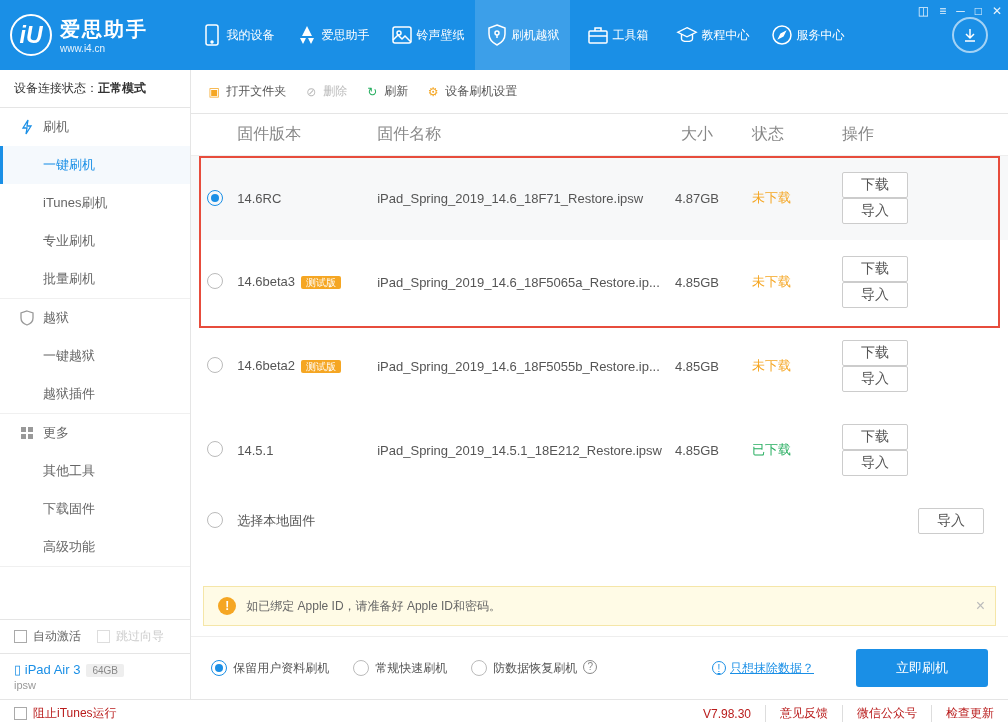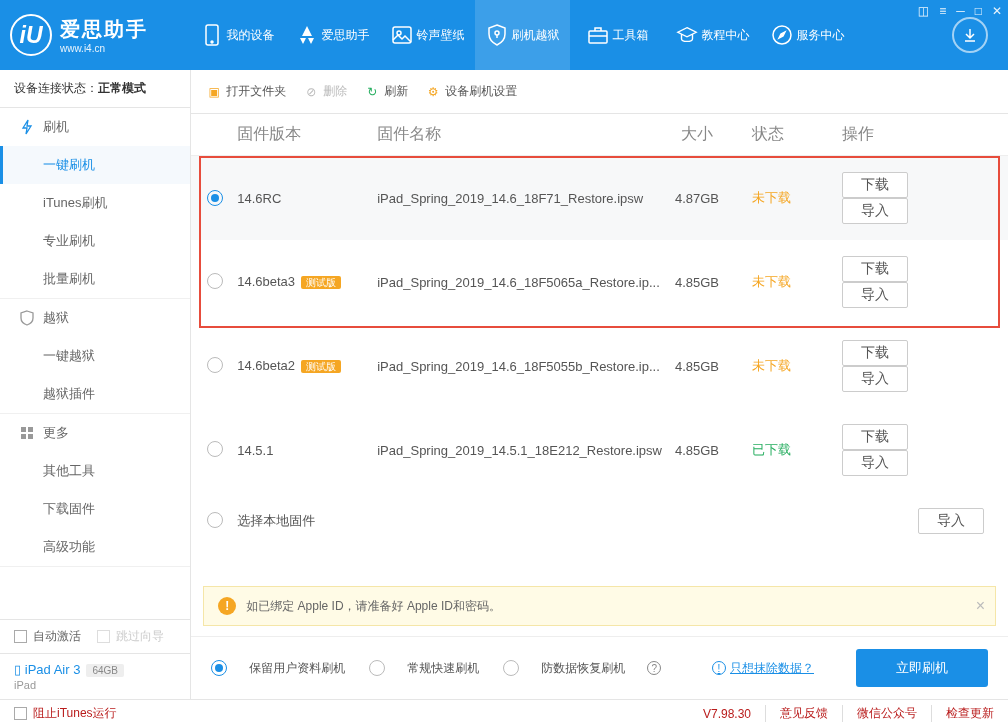--- a/index.html
+++ b/index.html
@@ -64,21 +64,21 @@
 .badge-beta { background: #f5a623; color: #fff; font-size: 10px; padding: 1px 5px; border-radius: 2px; margin-left: 6px; }
 .status-no { color: #f5a623; }
 .status-yes { color: #27ae60; }
 .op-btn { width: 66px; height: 26px; border: 1px solid #ccc; background: #fff; border-radius: 2px; font-size: 14px; color: #555; cursor: pointer; margin-right: 10px; }
 
 .warning-bar { margin: 0 12px 10px 12px; background: #fffbe6; border: 1px solid #f5e6a8; padding: 10px 14px; display: flex; align-items: center; gap: 10px; font-size: 12px; color: #666; position: relative; }
 .warn-ico { width: 18px; height: 18px; border-radius: 50%; background: #f5a623; color: #fff; display: flex; align-items: center; justify-content: center; font-size: 12px; font-weight: bold; }
 .warn-close { position: absolute; right: 10px; color: #bbb; cursor: pointer; font-size: 16px; }
 
 .options-bar { padding: 12px 20px; display: flex; align-items: center; gap: 24px; font-size: 12px; color: #555; border-top: 1px solid #eee; }
-.opt { display: flex; align-items: center; gap: 22px; cursor: pointer; }
+.opt { display: flex; align-items: flex-start; gap: 6px; cursor: pointer; }
 .help-q { width: 14px; height: 14px; border: 1px solid #888; border-radius: 50%; display: inline-flex; align-items: center; justify-content: center; font-size: 10px; color: #888; }
 .link-erase { color: #1a8fe6; text-decoration: underline; cursor: pointer; margin-left: auto; display: flex; align-items: center; gap: 4px; }
 .primary-btn { background: #1a8fe6; color: #fff; border: none; padding: 10px 40px; font-size: 13px; border-radius: 3px; cursor: pointer; margin-left: 18px; }
 
 .footer { height: 28px; border-top: 1px solid #e5e5e5; display: flex; align-items: center; padding: 0 14px; font-size: 12px; color: #b91c1c; }
 .footer-left { display: flex; align-items: center; gap: 6px; }
 .footer-right { margin-left: auto; display: flex; align-items: center; gap: 14px; }
 .footer-right span { border-left: 1px solid #ddd; padding-left: 14px; cursor: pointer; }
 .footer-right span:first-child { border-left: none; }
 </style>
@@ -225,21 +225,21 @@
 
     <div class="side-bottom">
       <div class="sb-row">
         <span class="cb"></span>
         <span>自动激活</span>
         <span class="cb" style="margin-left:10px;border-color:#ddd"></span>
         <span style="color:#ccc">跳过向导</span>
       </div>
       <div class="device-box">
         <div><span style="color:#1a8fe6">▯</span> <span class="device-name">iPad Air 3</span><span class="device-badge">64GB</span></div>
-        <div class="device-sub">iPad</div>
+        <div class="device-sub">ipsw</div>
       </div>
     </div>
   </div>
 
   <div class="content">
     <div class="toolbar">
       <div class="tb-btn">
           <span class="tb-ico" style="color:#f5a623">▣</span>
           <span>打开文件夹</span>
         </div>

